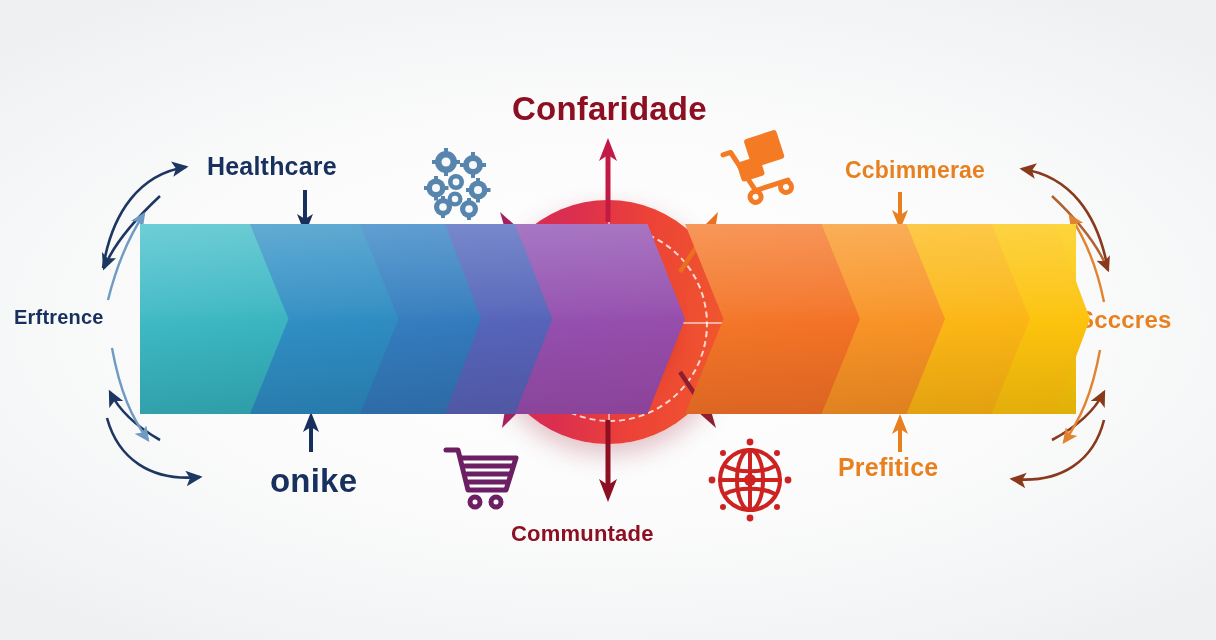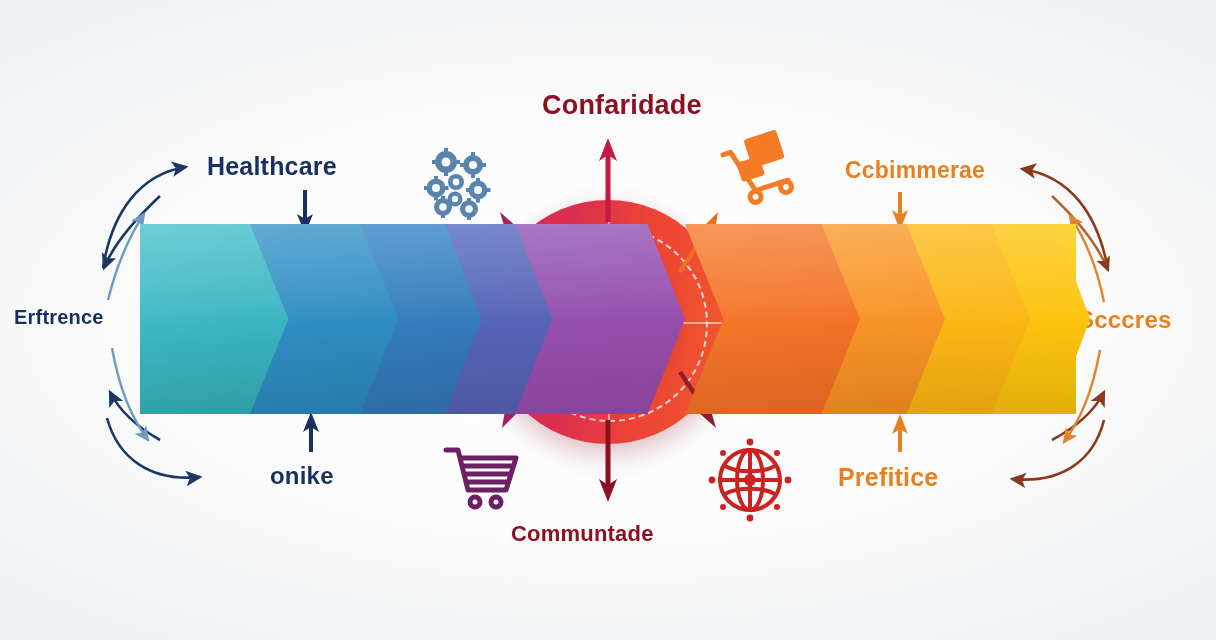--- a/index.html
+++ b/index.html
@@ -86,26 +86,26 @@
   .label {
     position: absolute;
     font-weight: bold;
     white-space: nowrap;
     letter-spacing: 0.2px;
   }
   .lbl-navy  { color: #17305e; text-shadow: 0 1px 2px rgba(255,255,255,0.9); }
   .lbl-crim  { color: #8d0f22; text-shadow: 0 1px 2px rgba(255,255,255,0.9); }
   .lbl-orng  { color: #e8801f; text-shadow: 0 1px 2px rgba(255,255,255,0.9); }
 
-  .lbl-confiabilidade { left: 512px; top: 90px;  font-size: 27px; margin-left: 30px; }
+  .lbl-confiabilidade { left: 512px; top: 90px;  font-size: 33px; }
   .lbl-comunidade     { left: 511px; top: 521px; font-size: 22px; }
   .lbl-healthcare     { left: 207px; top: 152px; font-size: 25px; }
-  .lbl-onike          { left: 270px; top: 462px; font-size: 24px; }
+  .lbl-onike          { left: 270px; top: 462px; font-size: 33px; }
   .lbl-commerce       { left: 845px; top: 157px; font-size: 23px; text-align: right; }
-  .lbl-practice       { left: 838px; top: 463px; font-size: 25px; }
+  .lbl-practice       { left: 838px; top: 453px; font-size: 25px; }
   .lbl-experience     { left: 14px;  top: 306px; font-size: 20px; }
   .lbl-success        { left: 1078px;top: 306px; font-size: 24px; }
 
   .svg-layer {
     position: absolute;
     left: 0; top: 0;
     width: 1216px; height: 640px;
     pointer-events: none;
   }
 </style>

